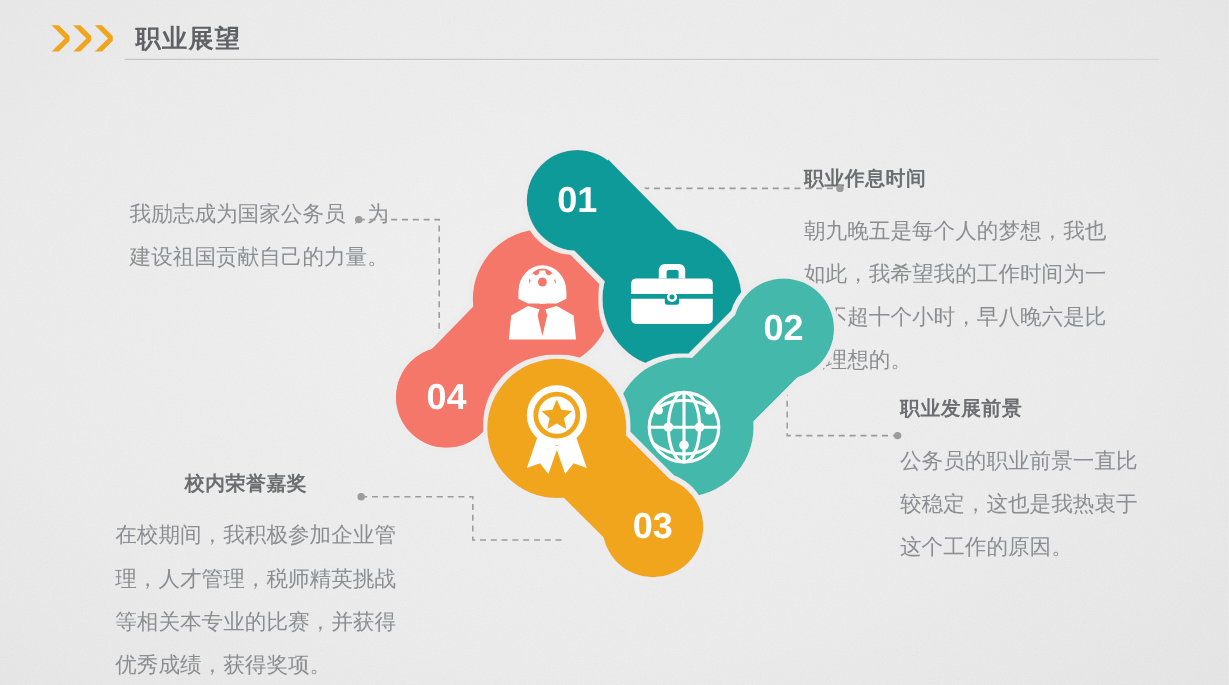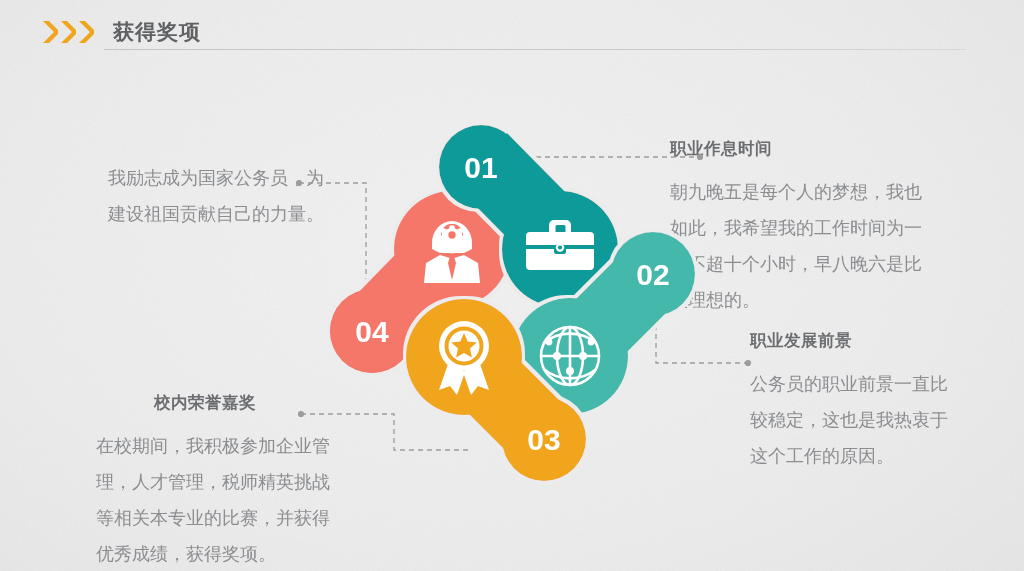--- a/index.html
+++ b/index.html
@@ -127,21 +127,21 @@
       <svg class="chev" viewBox="0 0 16 24">
         <path d="M1 1 L12 12 L1 23 L7 23 L18 12 L7 1 Z" fill="#f0a51e"></path>
       </svg>
       <svg class="chev" viewBox="0 0 16 24">
         <path d="M1 1 L12 12 L1 23 L7 23 L18 12 L7 1 Z" fill="#f0a51e"></path>
       </svg>
       <svg class="chev" viewBox="0 0 16 24">
         <path d="M1 1 L12 12 L1 23 L7 23 L18 12 L7 1 Z" fill="#f0a51e"></path>
       </svg>
     </div>
-    <div class="page-title" style="color: rgb(95, 97, 100);">获得奖项</div>
+    <div class="page-title" style="color: rgb(95, 97, 100);">职业展望</div>
     <div class="header-rule"></div>
   </div>
 
   <div class="block right" id="block-01">
     <div class="b-title">职业作息时间</div>
     <div class="b-body">朝九晚五是每个人的梦想，我也如此，我希望我的工作时间为一天不超十个小时，早八晚六是比较理想的。</div>
   </div>
 
   <div class="block" id="block-03">
     <div class="b-title">校内荣誉嘉奖</div>

